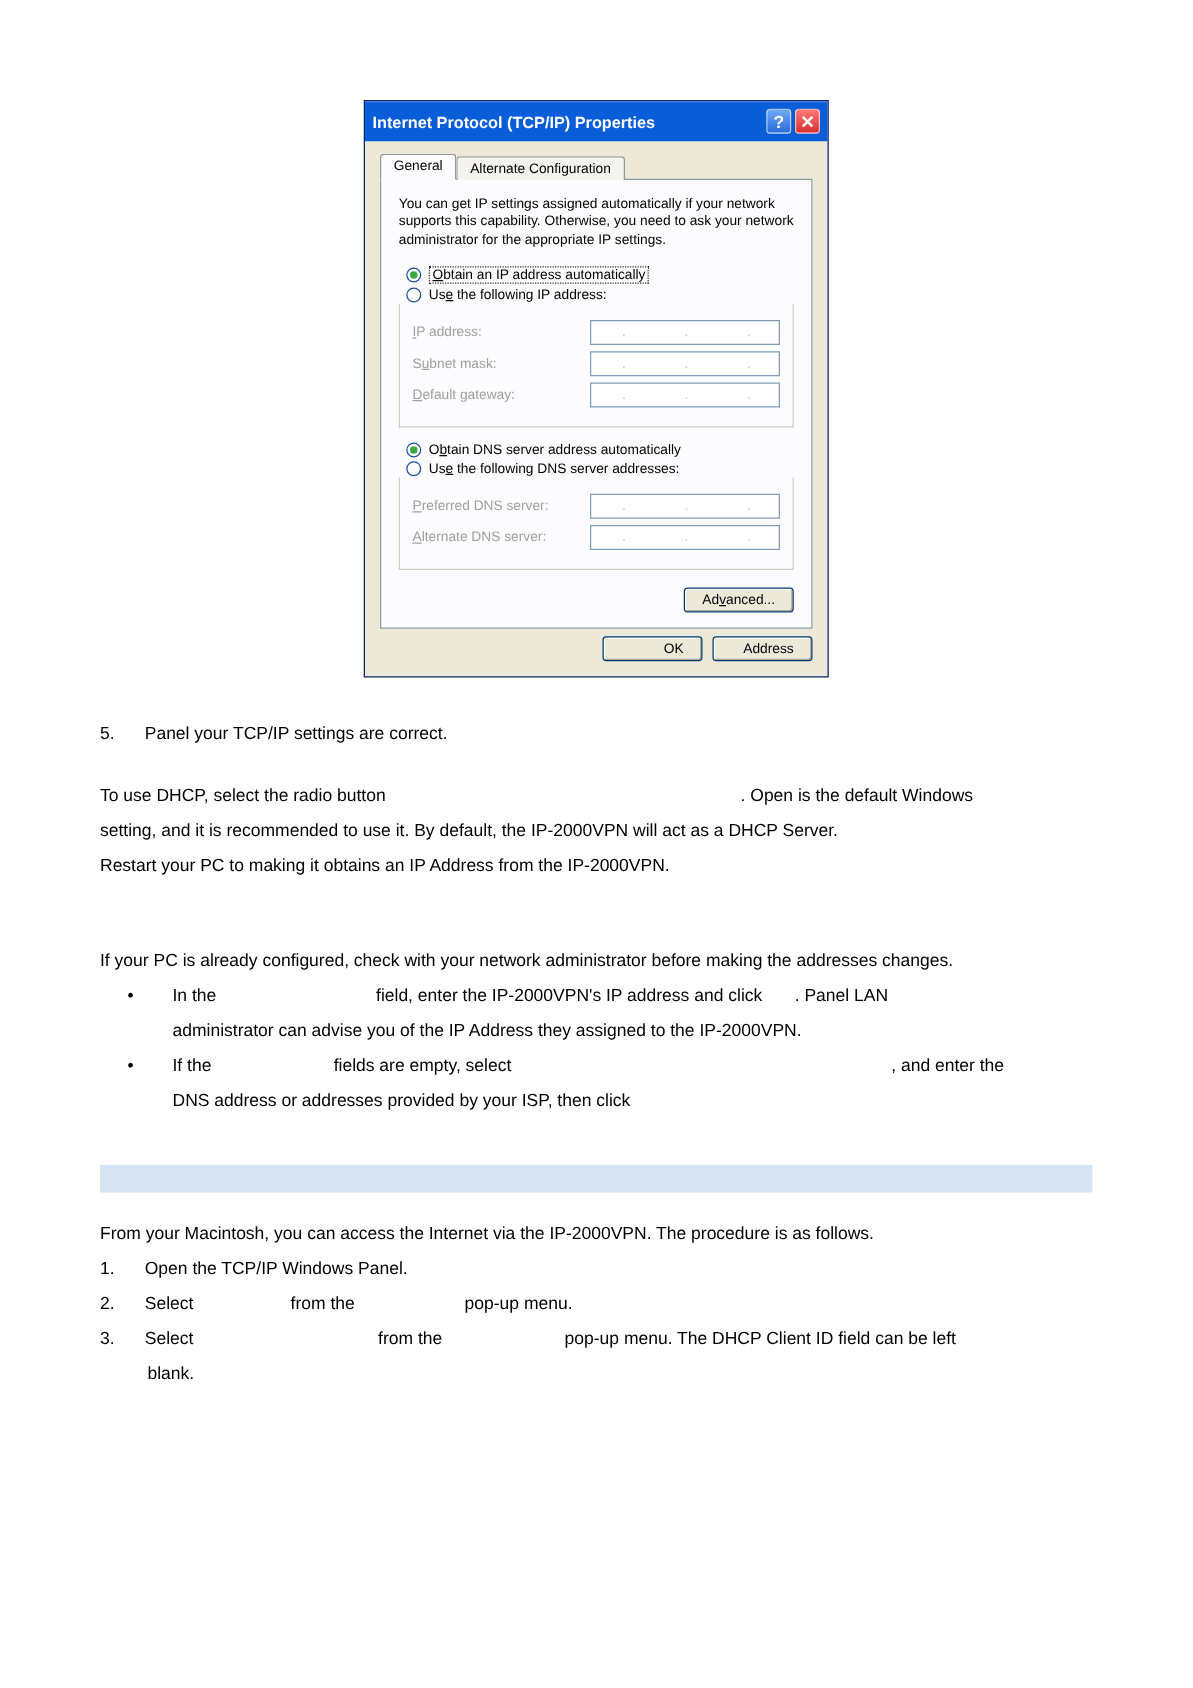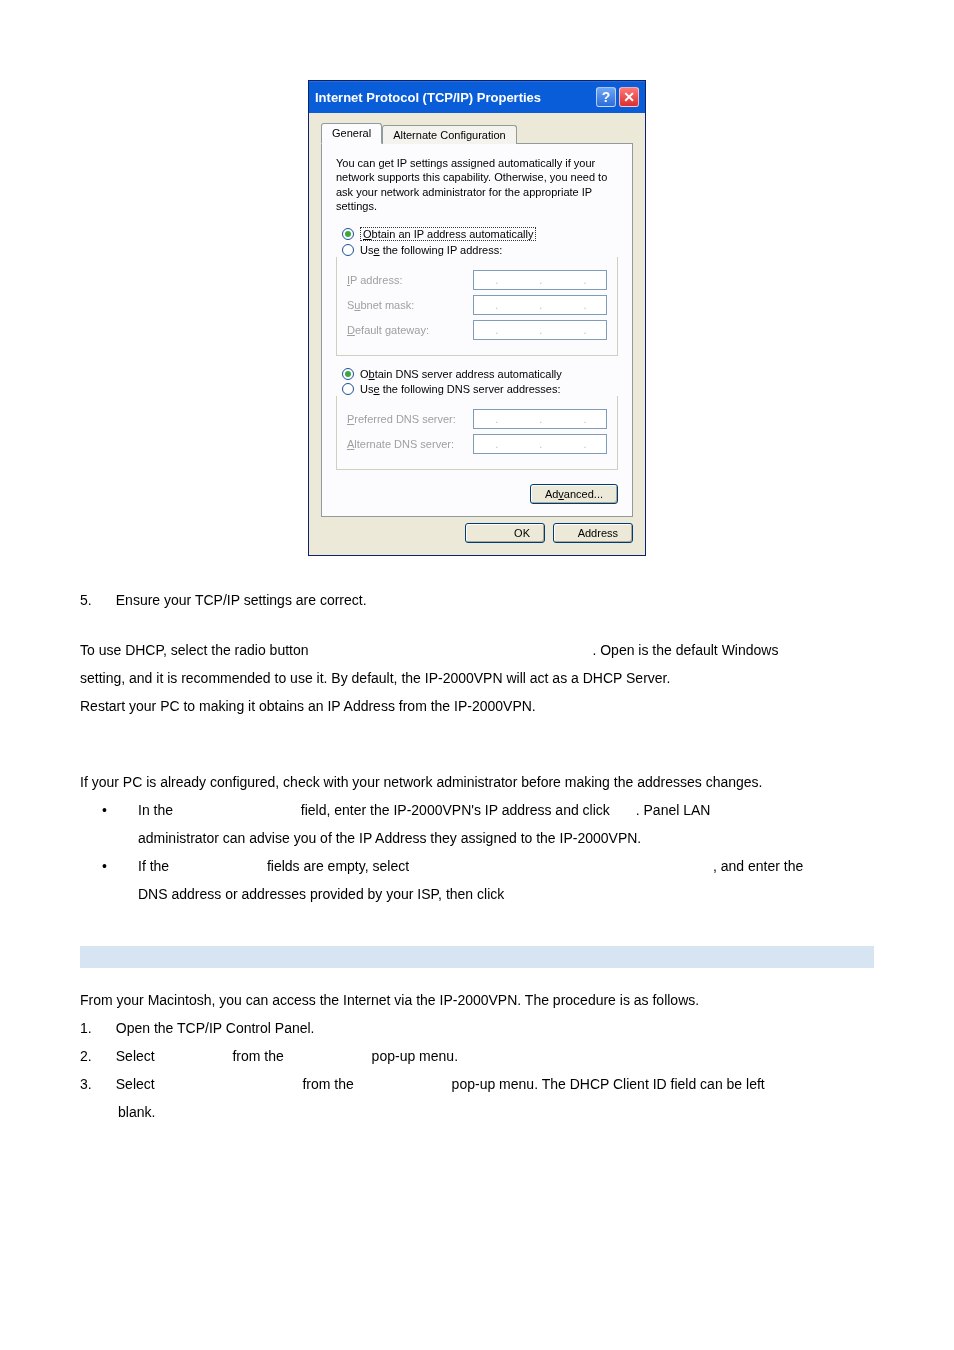--- a/index.html
+++ b/index.html
@@ -6,21 +6,21 @@
   body {
     margin: 0;
     padding: 0;
     font-family: Arial, Helvetica, sans-serif;
     background: #fff;
     color: #000;
     width: 954px;
   }
   .page { padding: 20px 80px 40px 80px; }
   .dialog {
-    width: 338px;
+    width: 372px;
     margin: 60px auto 30px auto;
     border: 1px solid #0a246a;
     background: #ece9d8;
     font-family: Tahoma, sans-serif;
     font-size: 11px;
   }
   .titlebar {
     background: linear-gradient(to bottom, #3a6ee5 0%, #0a5dd8 5%, #0a5dd8 50%, #0a5dd8 100%);
     color: #fff;
     font-weight: bold;
@@ -192,21 +192,21 @@
         </div>
       </div>
       <div class="btn-row">
         <div class="win-btn">OK</div>
         <div class="win-btn">Address</div>
       </div>
     </div>
   </div>
 
   <div class="doc">
-    <div class="step"><span class="ol-num">5.</span>&nbsp;&nbsp;<span>Ensure your TCP/IP settings are correct.</span></div>
+    <div class="step"><span class="ol-num">5.</span>&nbsp;&nbsp;<span>Panel your TCP/IP settings are correct.</span></div>
 
     <div>
       <div><span>To use DHCP, select the radio button </span><span style="display:inline-block; width:280px;"></span><span>. Open is the default Windows</span></div>
       <div>setting, and it is recommended to use it. By default, the IP-2000VPN will act as a DHCP Server.</div>
       <div>Restart your PC to making it obtains an IP Address from the IP-2000VPN.</div>
     </div>
 
     <div style="height:48px;"></div>
 
     <div>If your PC is already configured, check with your network administrator before making the addresses changes.</div>
@@ -217,20 +217,20 @@
     </div>
 
     <div class="bullet-block">
       <span class="bullet">•</span><span>If the </span><span style="display:inline-block; width:90px;"></span><span> fields are empty, select </span><span style="display:inline-block; width:300px;"></span><span>, and enter the</span>
       <div style="text-indent:0;">DNS address or addresses provided by your ISP, then click </div>
     </div>
 
     <div class="section-bar"></div>
 
     <div>From your Macintosh, you can access the Internet via the IP-2000VPN. The procedure is as follows.</div>
-    <div><span class="ol-num">1.</span>&nbsp;&nbsp;<span>Open the TCP/IP Control Panel.</span></div>
+    <div><span class="ol-num">1.</span>&nbsp;&nbsp;<span>Open the TCP/IP Windows Panel.</span></div>
     <div><span class="ol-num">2.</span>&nbsp;&nbsp;<span>Select </span><span style="display:inline-block; width:70px;"></span><span> from the </span><span style="display:inline-block; width:80px;"></span><span> pop-up menu.</span></div>
     <div><span class="ol-num">3.</span>&nbsp;&nbsp;<span>Select </span><span style="display:inline-block; width:140px;"></span><span> from the </span><span style="display:inline-block; width:90px;"></span><span> pop-up menu. The DHCP Client ID field can be left</span>
       <div style="margin-left:38px;">blank.</div>
     </div>
   </div>
 
 </div>
 
 </body></html>

